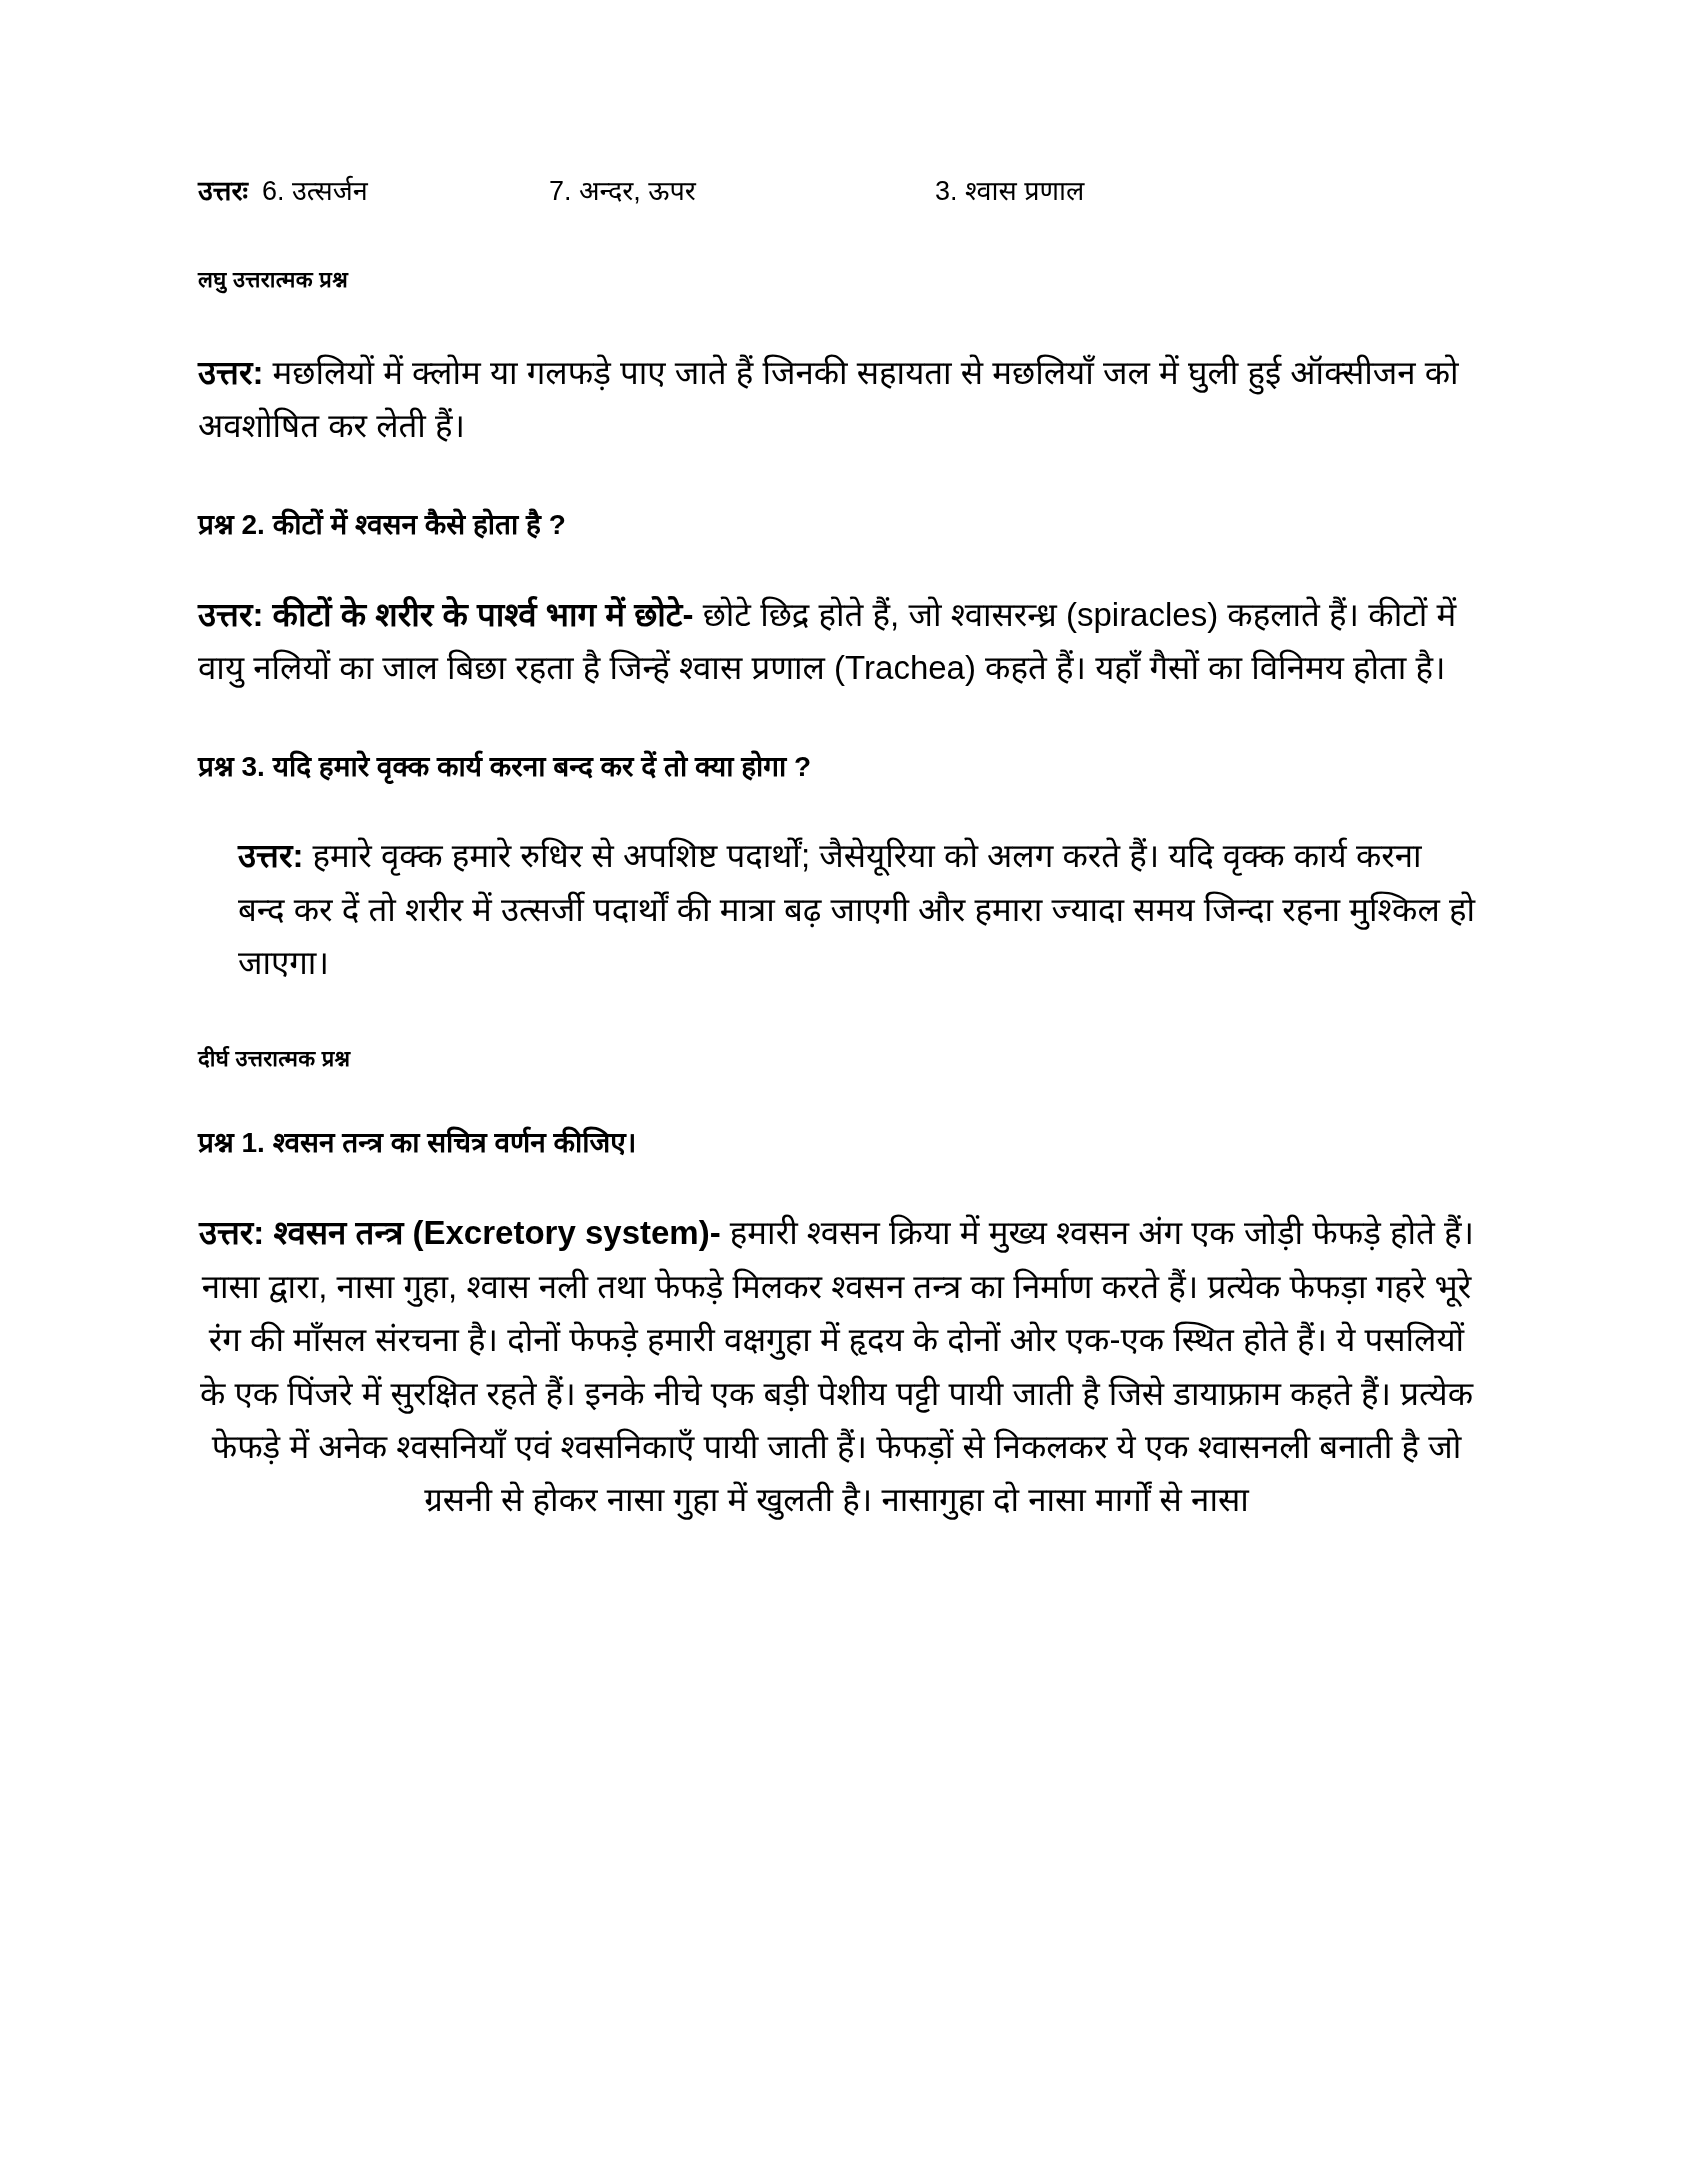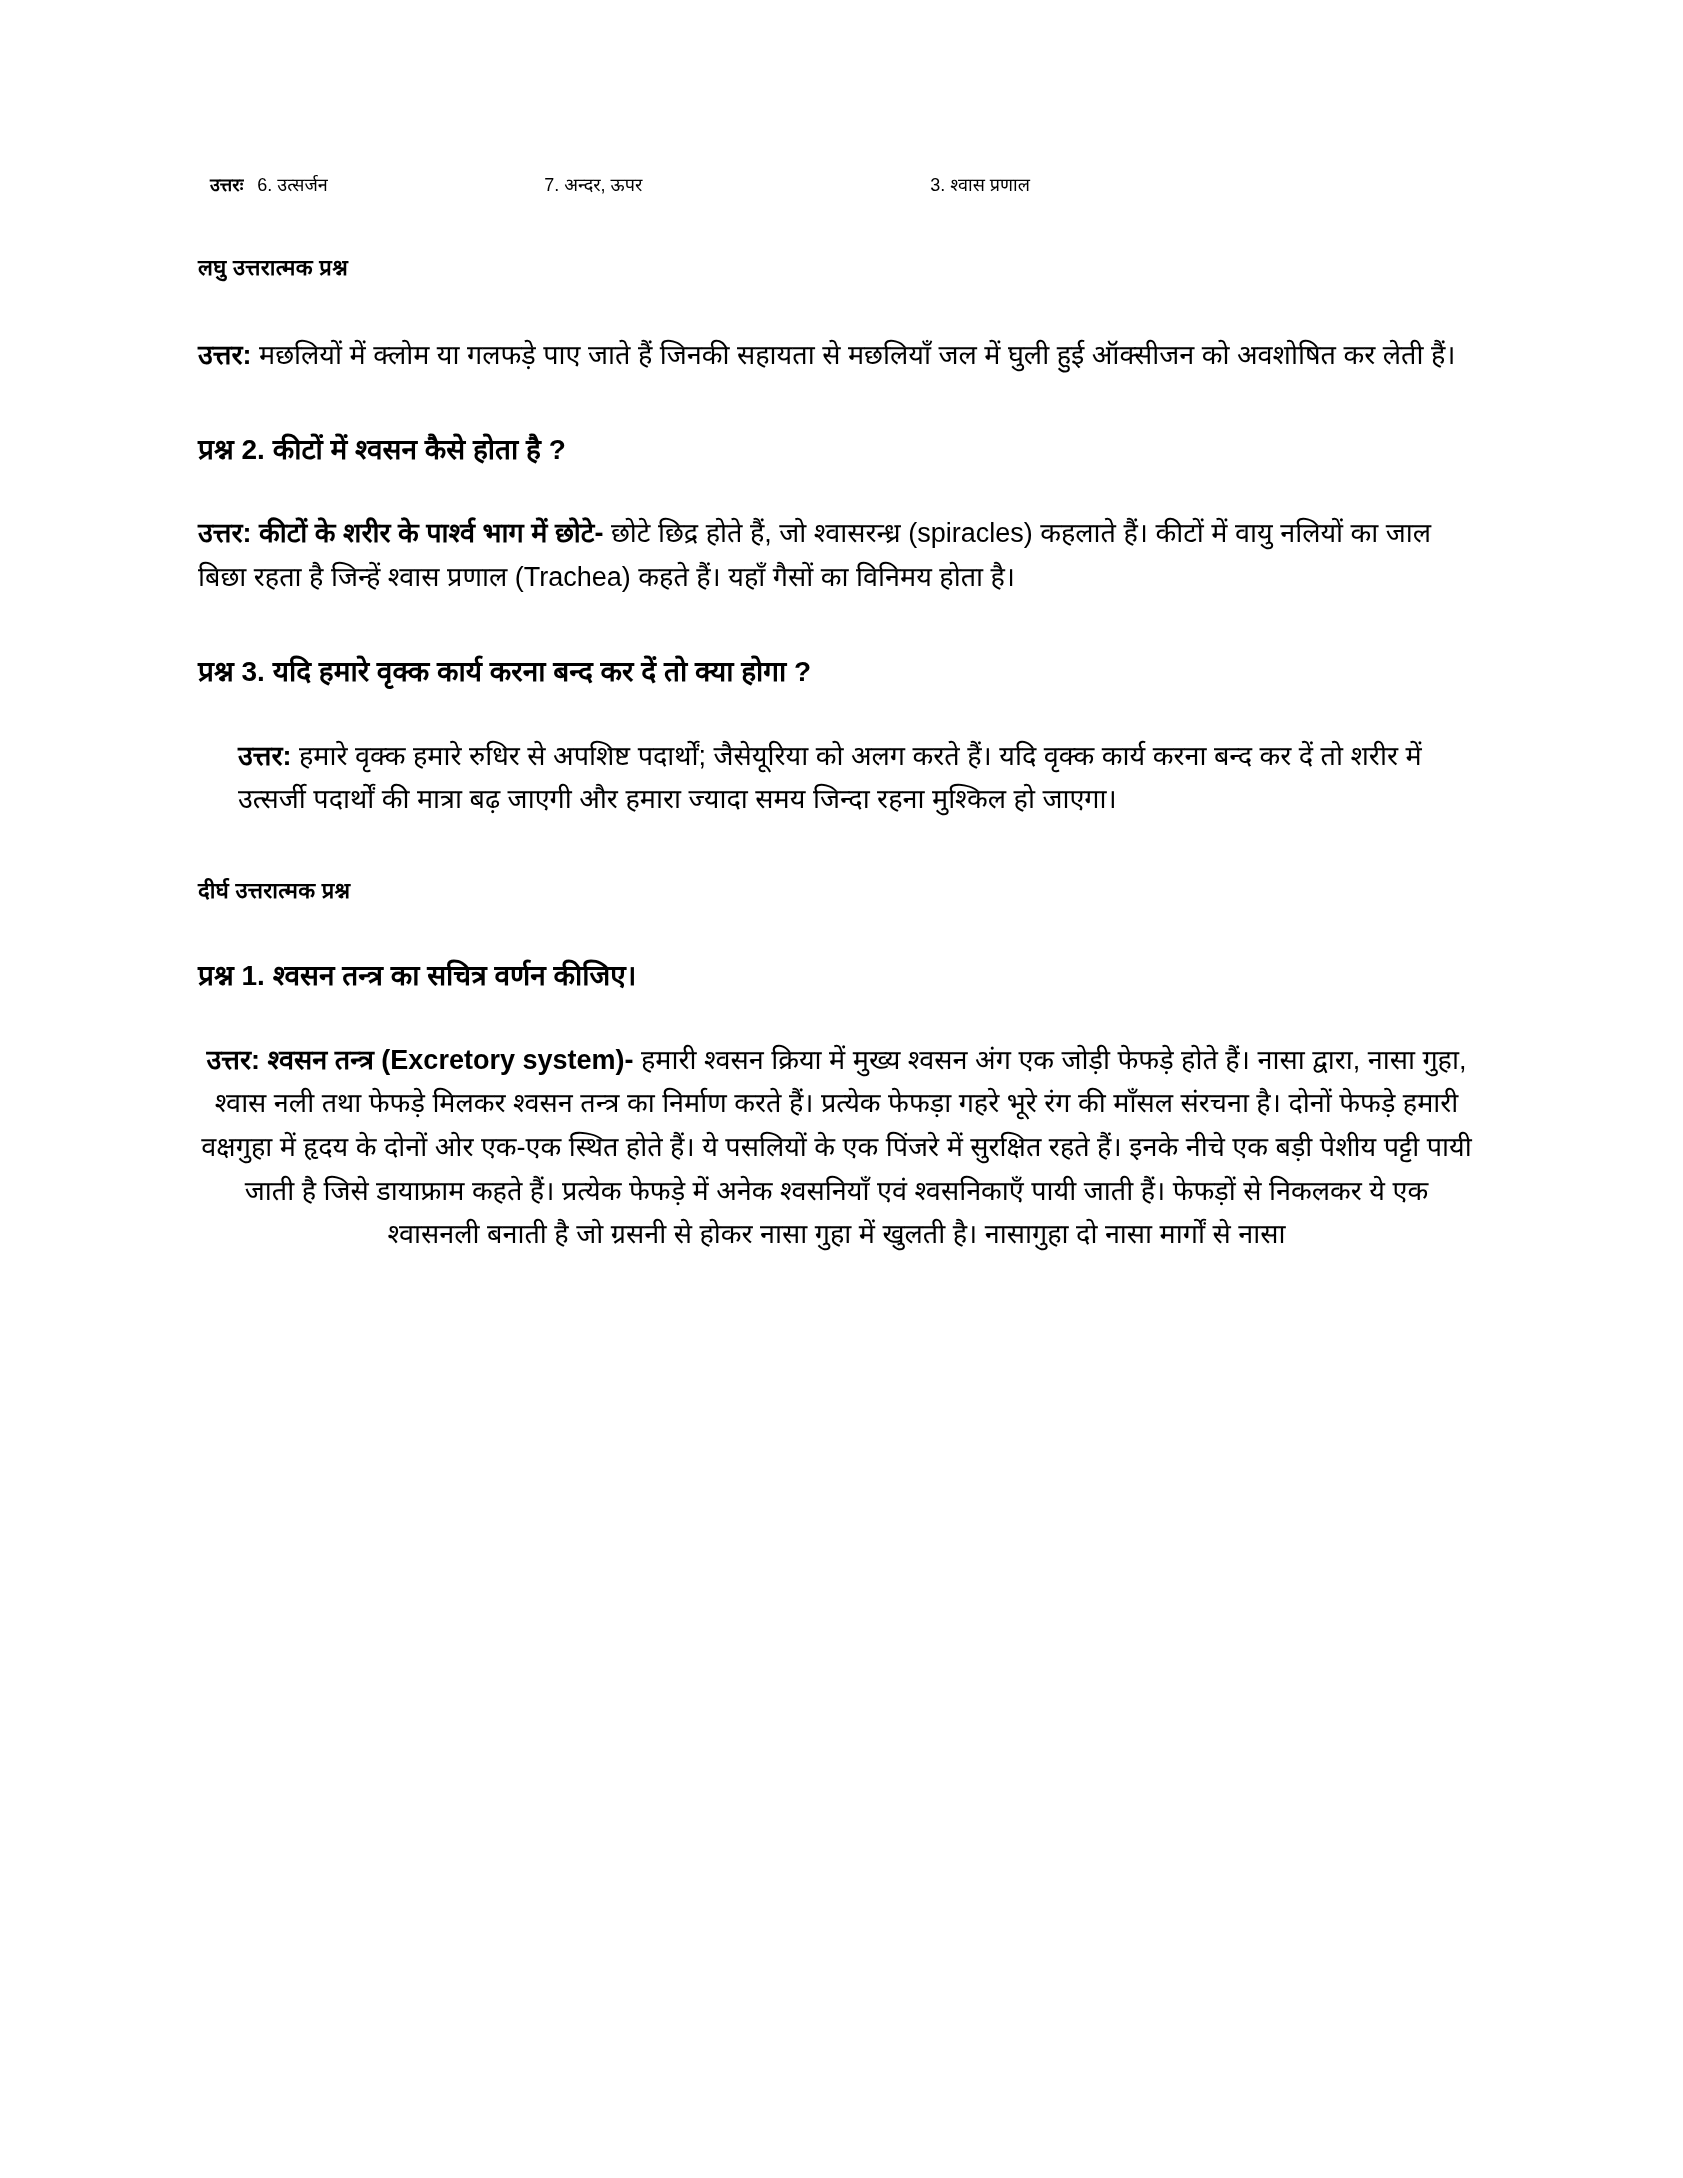--- a/index.html
+++ b/index.html
@@ -23,23 +23,23 @@
     padding: 173px 213px 0 198px;
   }
   .content {
     width: 1277px;
   }
 
   
   .answer-row {
     display: flex;
     align-items: baseline;
-    font-size: 18px;
+    font-size: 27px;
     line-height: 1.35;
-    margin: 0 0 57px 12px;
+    margin: 0 0 57px 0;
     white-space: nowrap;
   }
   .answer-row .lbl {
     font-weight: 700;
     margin-right: 14px;
   }
   .answer-row .a1 { width: 287px; }
   .answer-row .a2 { width: 386px; }
   .answer-row .a3 { }
 
@@ -55,21 +55,21 @@
   
   .question {
     font-size: 28px;
     font-weight: 700;
     line-height: 1.35;
     margin: 0 0 44px 0;
   }
 
   
   .answer {
-    font-size: 27px;
+    font-size: 33px;
     line-height: 1.62;
     margin: 0 0 53px 0;
     text-align: left;
   }
   .answer .lbl {
     font-weight: 700;
   }
   .answer .bold {
     font-weight: 700;
   }

